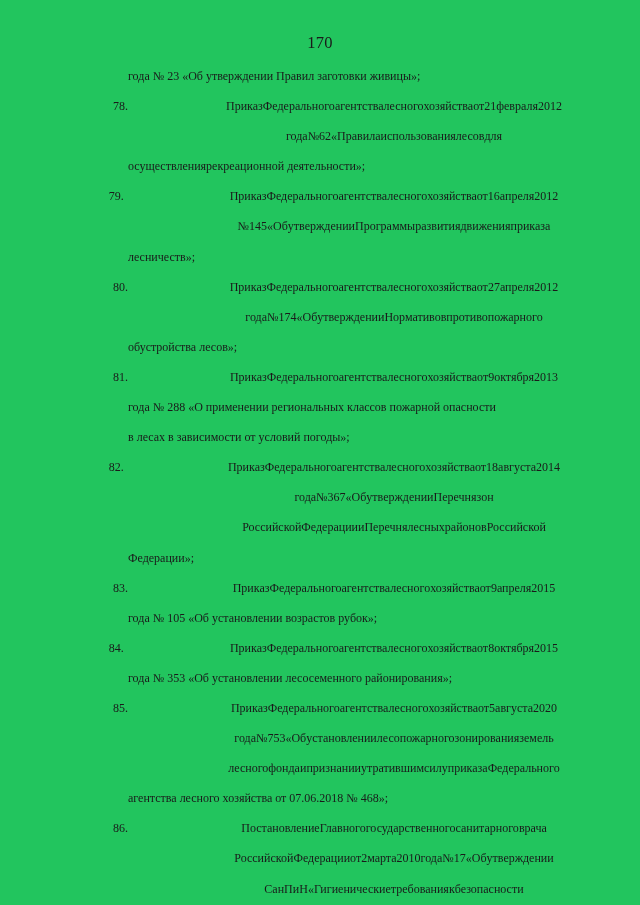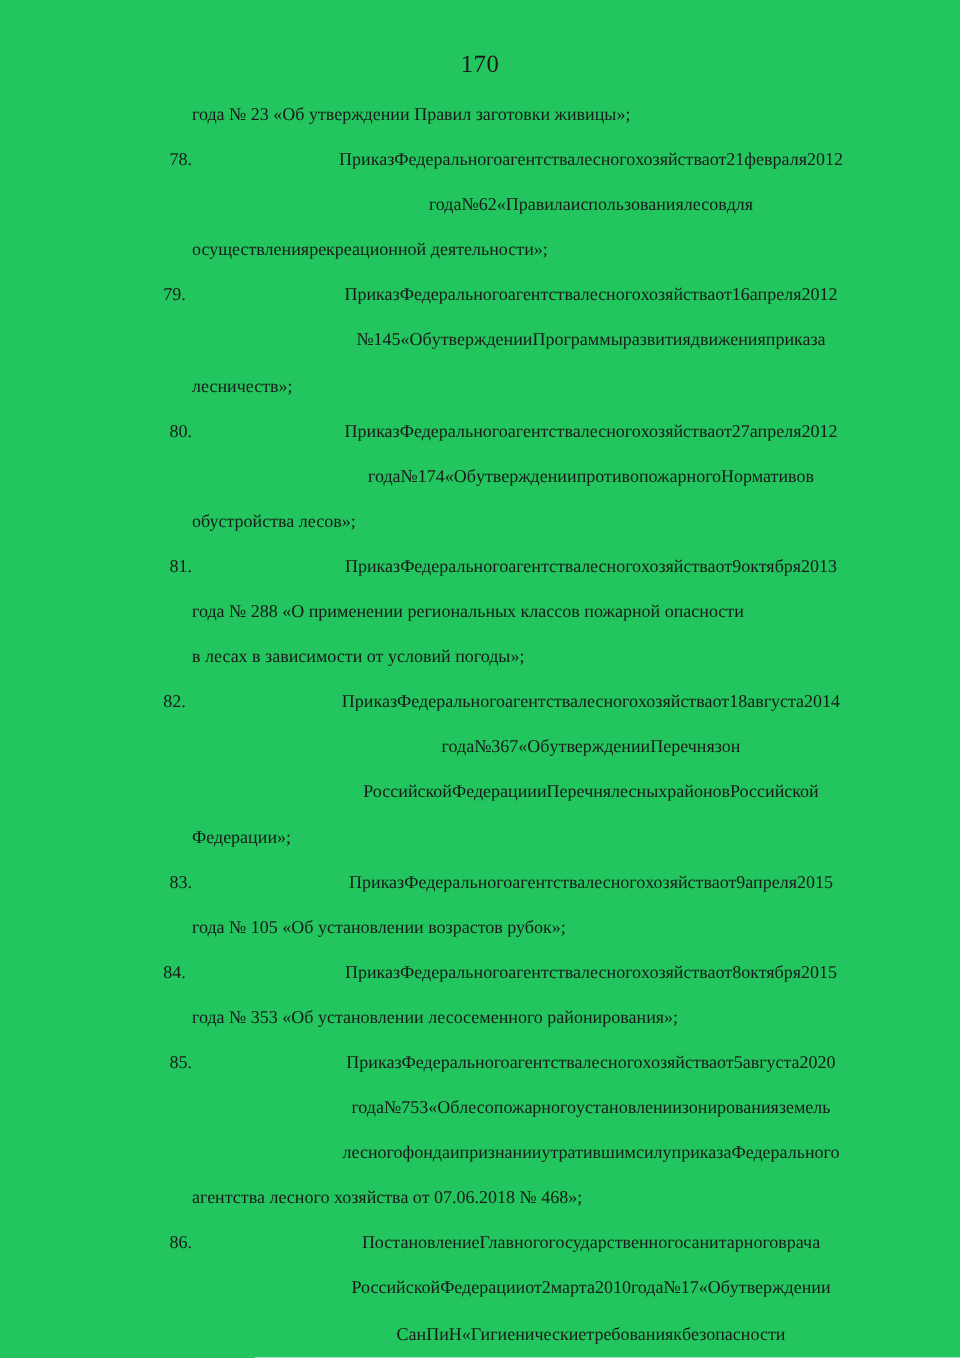--- a/index.html
+++ b/index.html
@@ -173,22 +173,22 @@
             <span class="word">27</span>
             <span class="word">апреля</span>
             <span class="word">2012</span>
           </span></div>
         <div class="line cont"><span class="just">
             <span class="word">года</span>
             <span class="word">№</span>
             <span class="word">174</span>
             <span class="word">«Об</span>
             <span class="word">утверждении</span>
+            <span class="word">Нормативов</span>
             <span class="word">противопожарного</span>
-            <span class="word">Нормативов</span>
           </span></div>
         <div class="line cont"><span class="nat">обустройства лесов»;</span></div>
       </div>
       <div class="entry">
         <div class="line numbered"><span class="num">81.</span><span class="just">
             <span class="word">Приказ</span>
             <span class="word">Федерального</span>
             <span class="word">агентства</span>
             <span class="word">лесного</span>
             <span class="word">хозяйства</span>
@@ -269,22 +269,22 @@
             <span class="word">хозяйства</span>
             <span class="word">от5</span>
             <span class="word">августа</span>
             <span class="word">2020</span>
           </span></div>
         <div class="line cont"><span class="just">
             <span class="word">года</span>
             <span class="word">№</span>
             <span class="word">753</span>
             <span class="word">«Об</span>
+            <span class="word">установлении</span>
             <span class="word">лесопожарного</span>
-            <span class="word">установлении</span>
             <span class="word">зонирования</span>
             <span class="word">земель</span>
           </span></div>
         <div class="line cont"><span class="just">
             <span class="word">лесного</span>
             <span class="word">фонда</span>
             <span class="word">и</span>
             <span class="word">признании</span>
             <span class="word">утратившим</span>
             <span class="word">силу</span>

